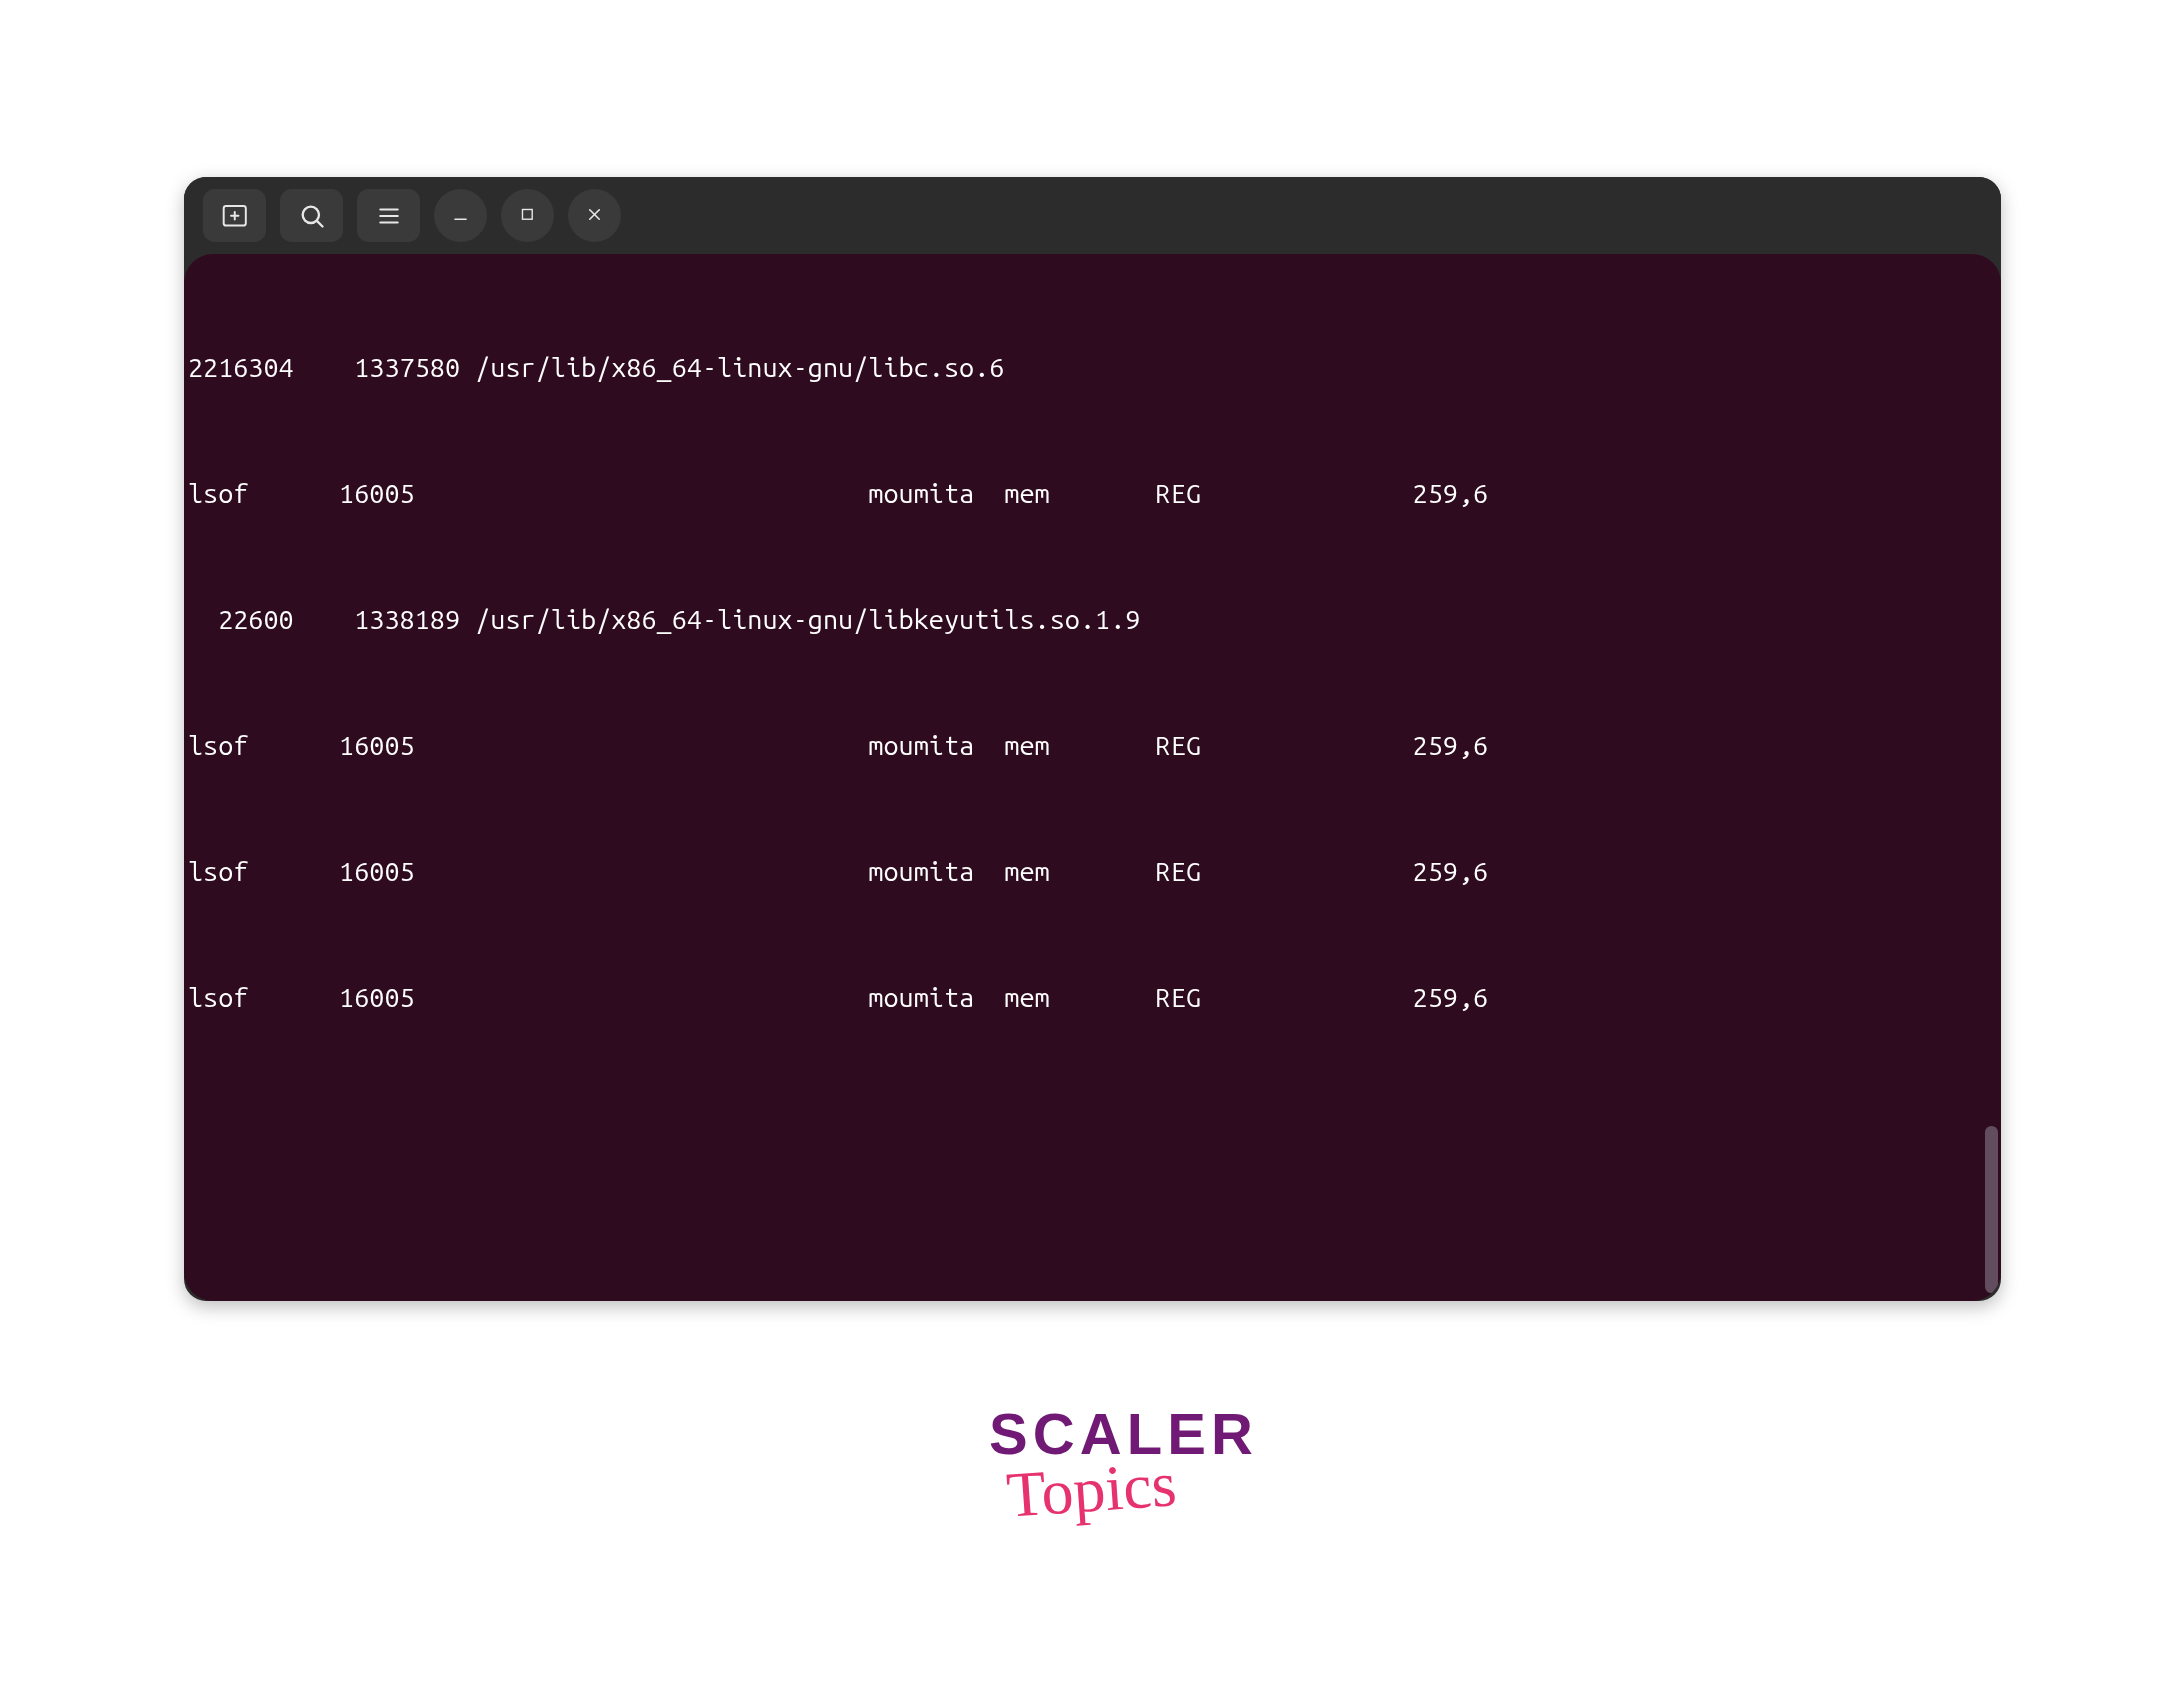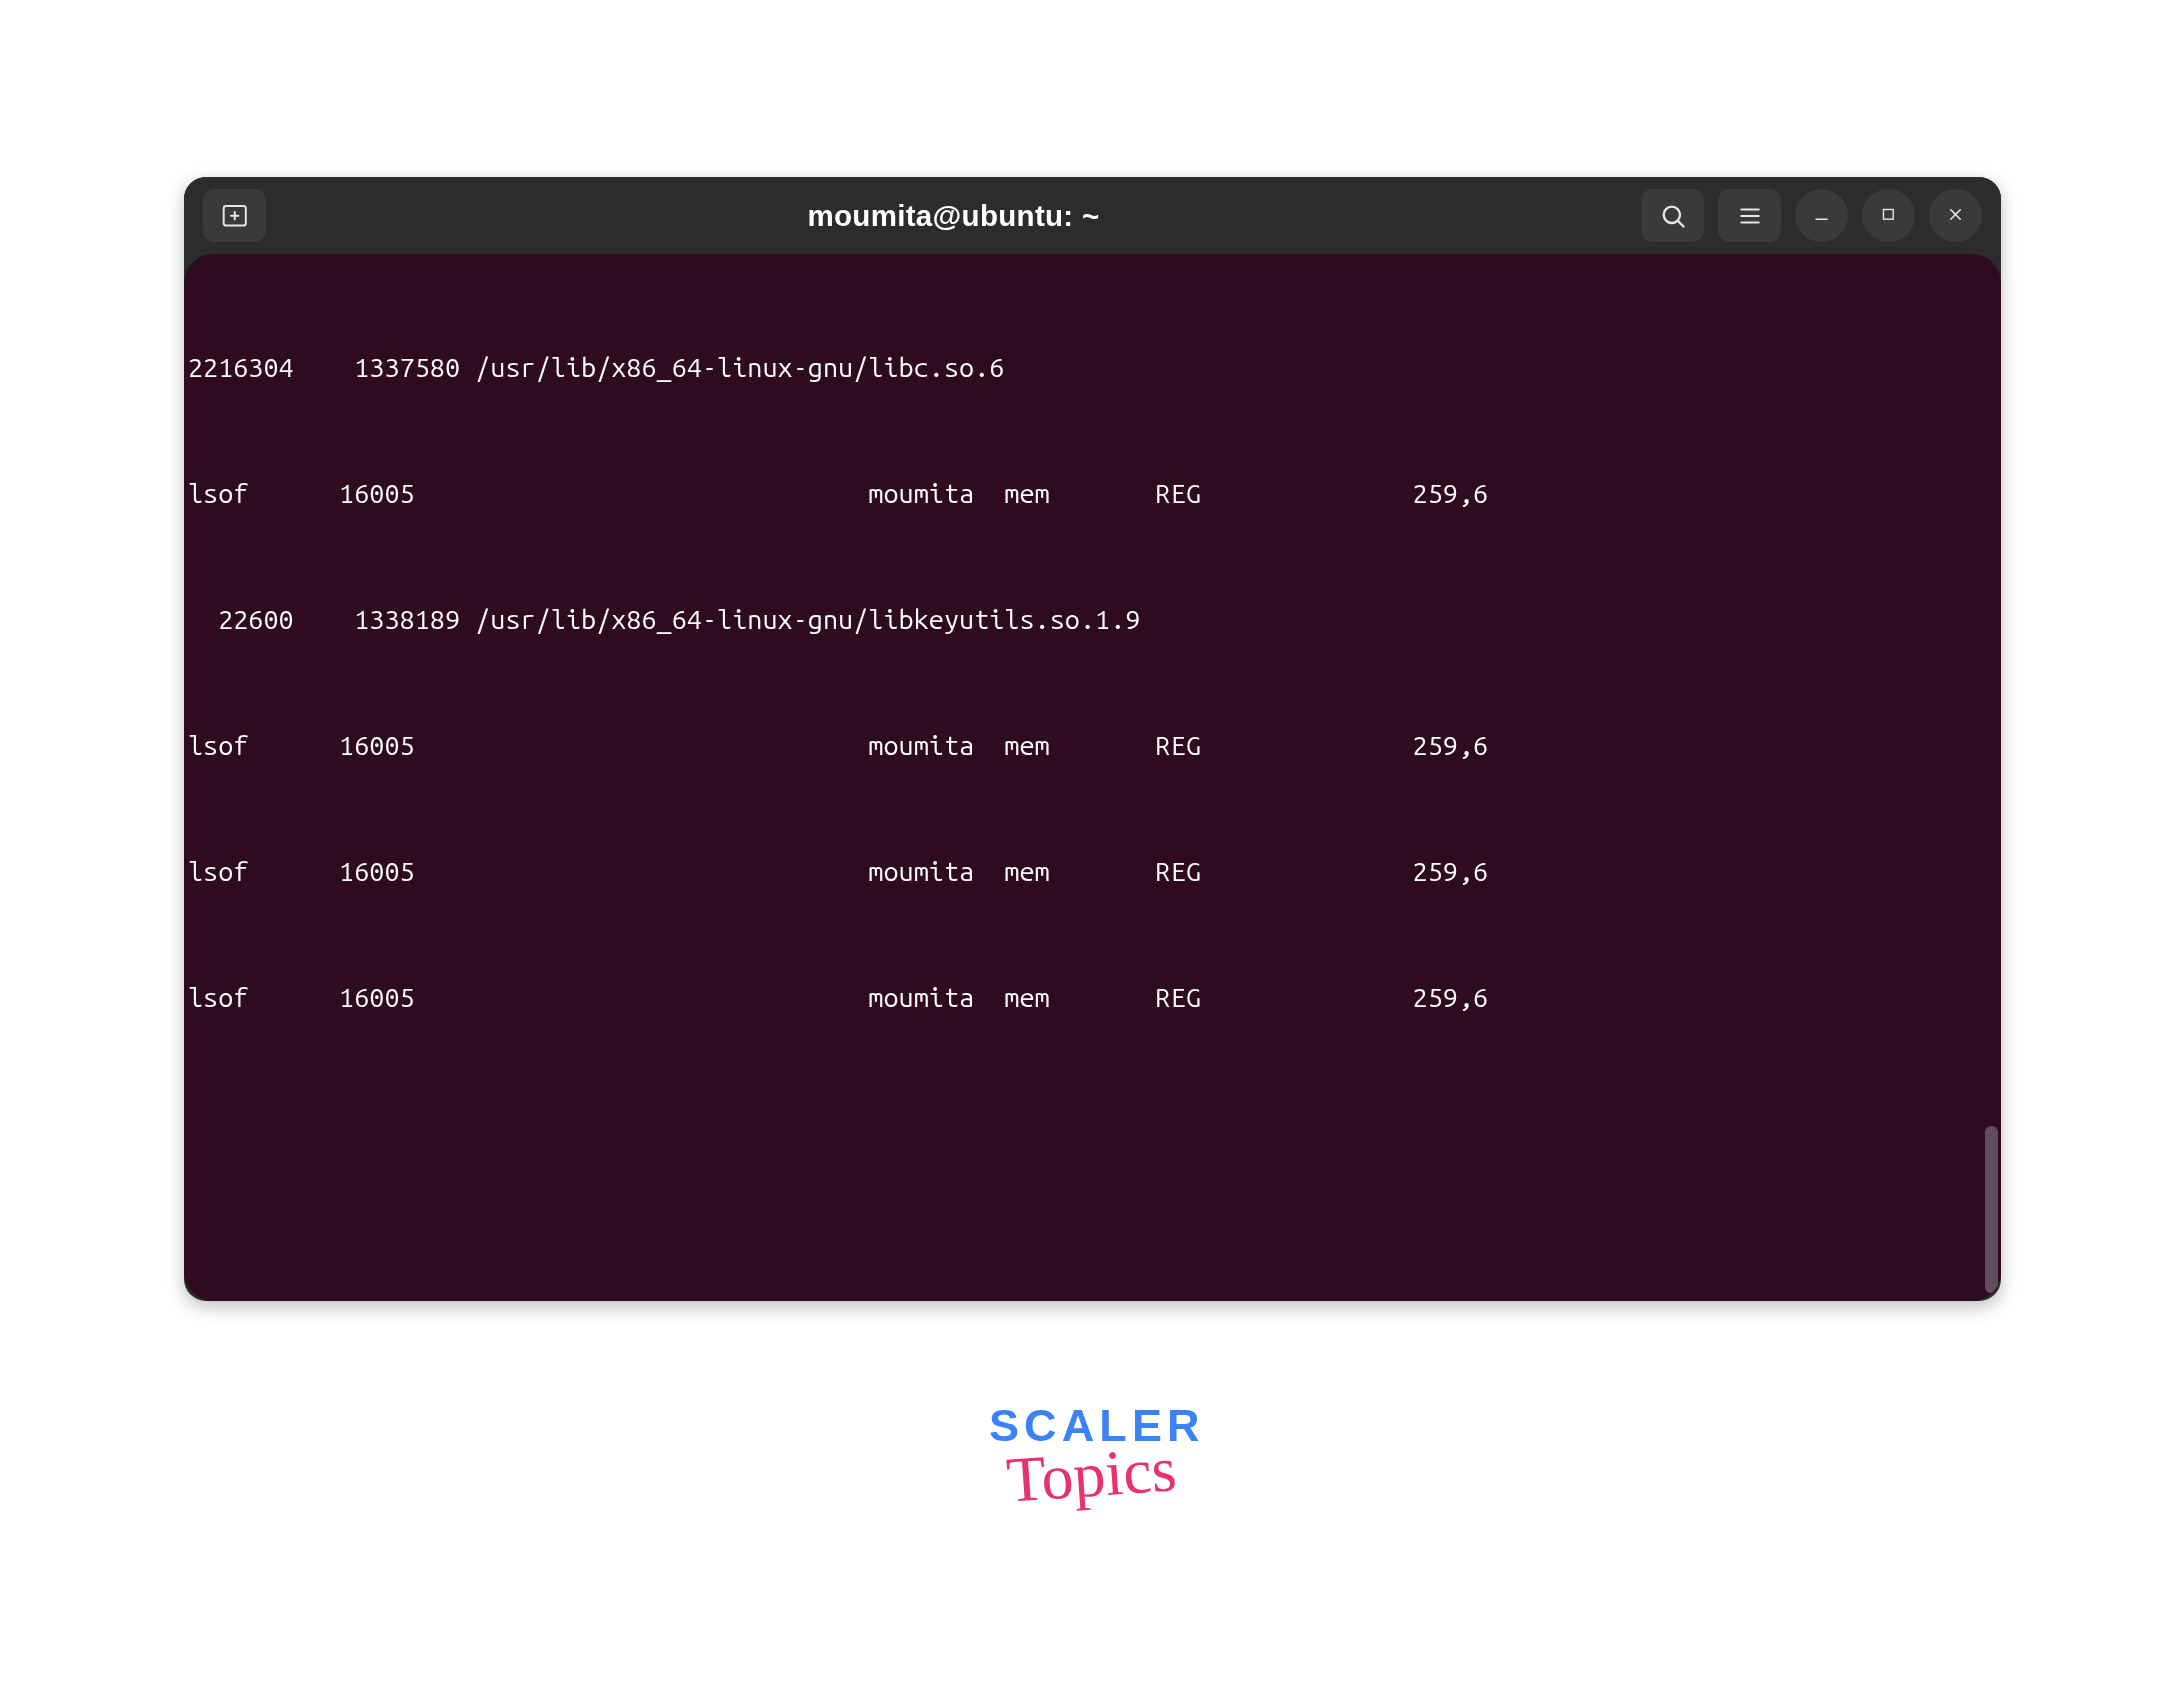--- a/index.html
+++ b/index.html
@@ -82,23 +82,23 @@
   .logo {
     position: absolute;
     left: 989px;
     top: 1400px;
     width: 205px;
     text-align: center;
   }
   .logo-scaler {
     font-family: "Arial Black","Helvetica Neue",sans-serif;
     font-weight: 900;
-    font-size: 45px;
+    font-size: 58px;
     letter-spacing: 5.1px;
-    color: #3b82f6;
+    color: #701a75;
   }
   .logo-topics {
     margin-top: -14px;
     font-family: "Brush Script MT","Segoe Script",cursive;
     font-size: 64px;
     color: #e6326e;
     transform: rotate(-4deg);
   }
 </style>
 </head>
@@ -114,23 +114,20 @@
           <span>
             <svg width="29.5" height="29.5" viewBox="0 0 24 24" stroke="#e7e7e7" stroke-width="1.6" fill="none" stroke-linecap="round" stroke-linejoin="round">
               <rect x="3" y="4" width="18" height="16" rx="2"></rect>
               <line x1="12" y1="9" x2="12" y2="15"></line>
               <line x1="9" y1="12" x2="15" y2="12"></line>
             </svg>
           </span>
         </span>
       </div>
 
-      <div class="center">
-        <span class="title-text">moumita@ubuntu: ~</span>
-      </div>
 
       <div class="right">
         <span class="tb-btn">
           <span>
             <svg width="28" height="28" viewBox="0 0 24 24" stroke="#e7e7e7" stroke-width="2" fill="none" stroke-linecap="round">
               <circle cx="11" cy="11" r="7"></circle>
               <line x1="21" y1="21" x2="16" y2="16"></line>
             </svg>
           </span>
         </span>

